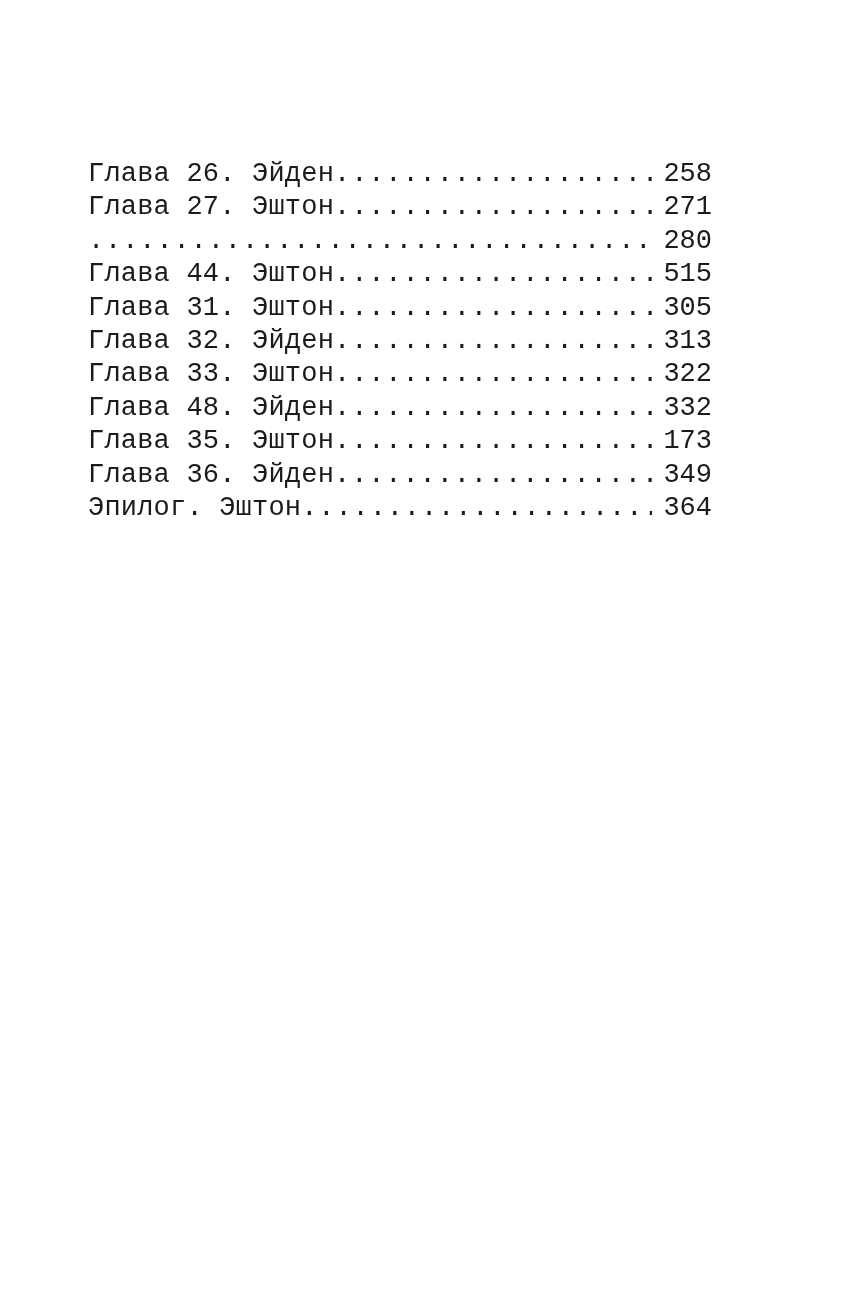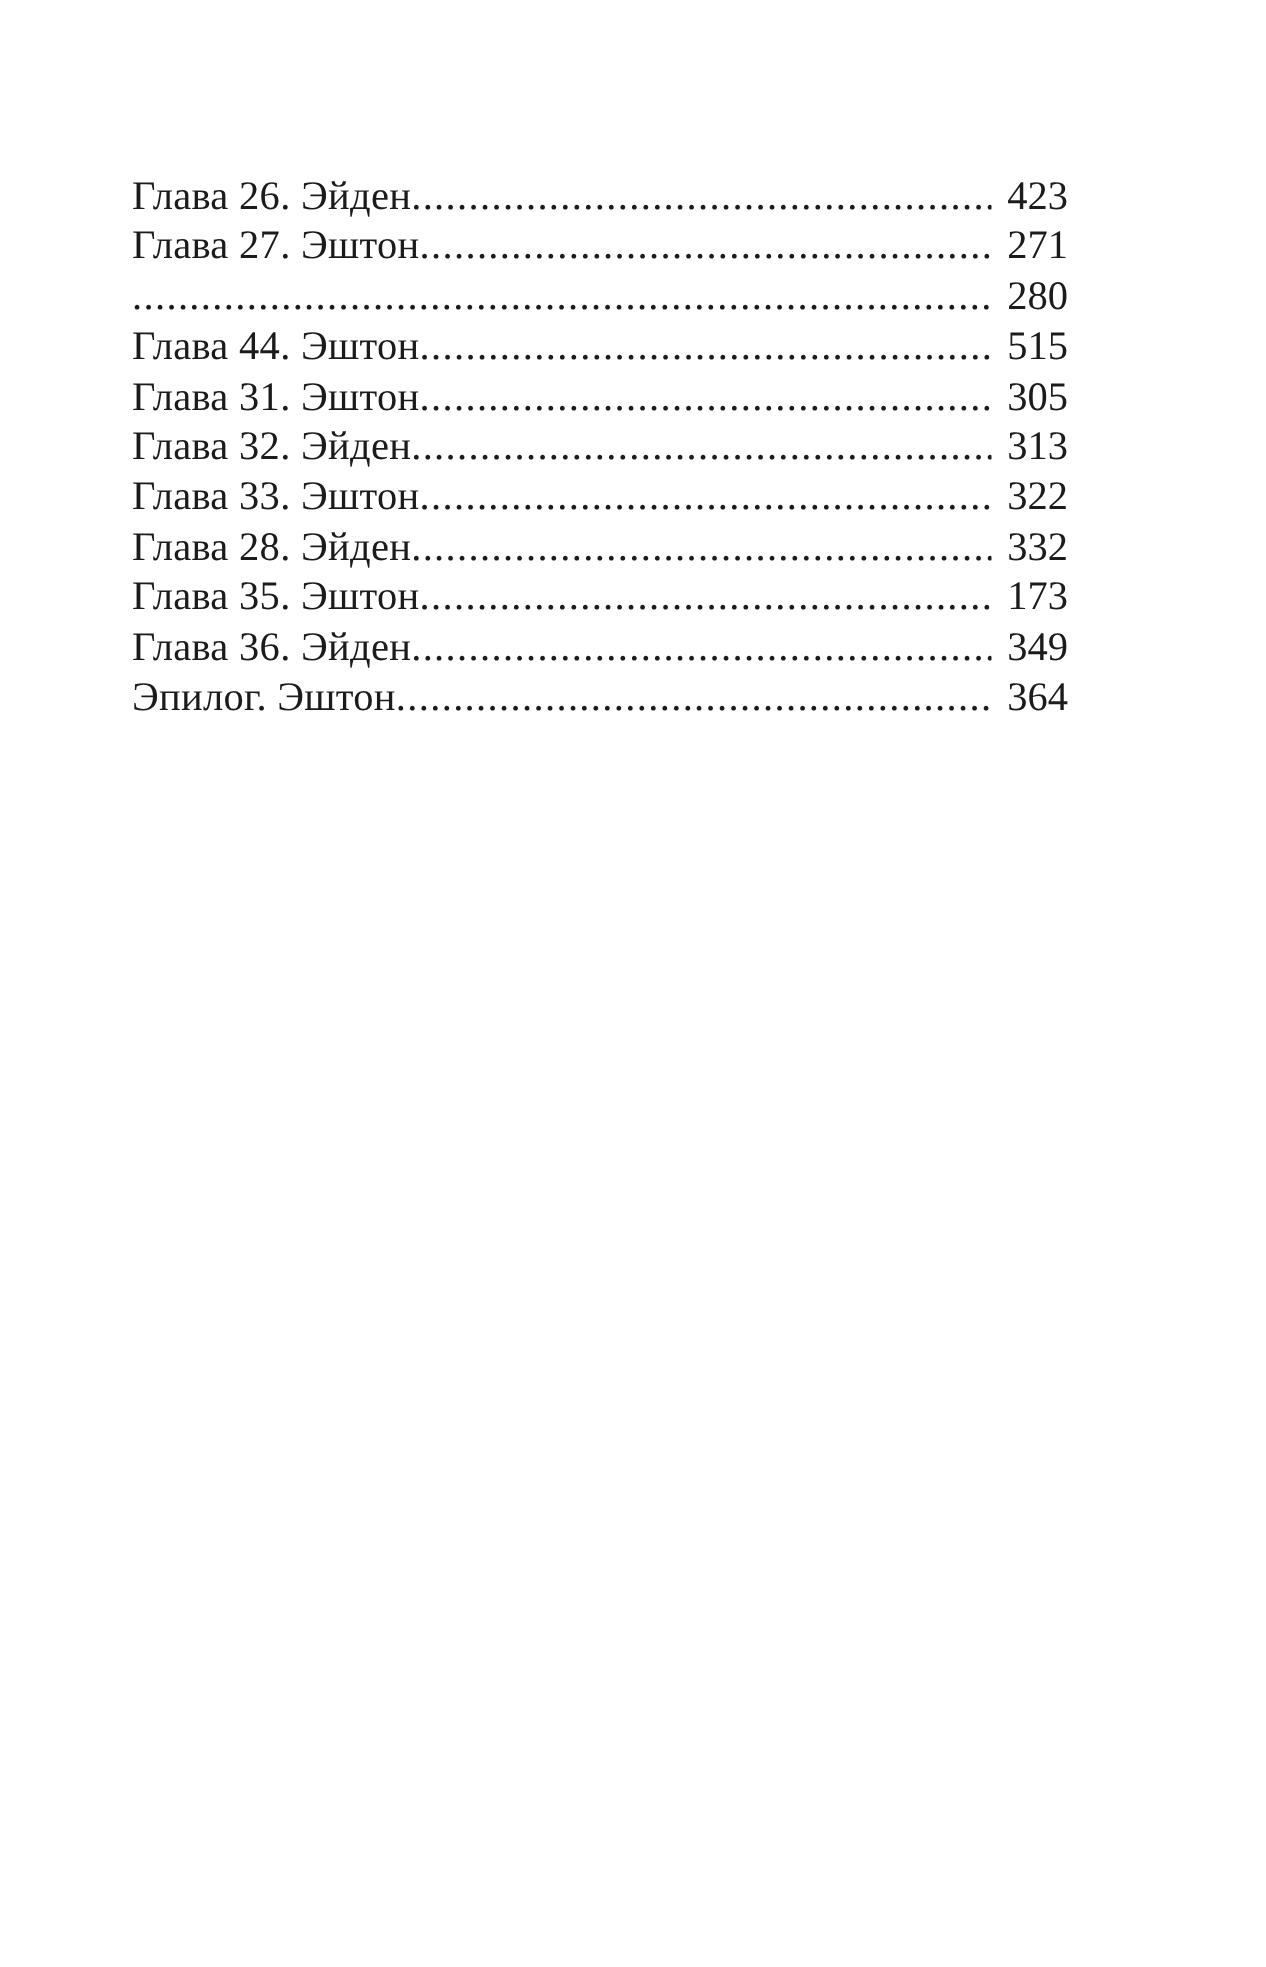--- a/index.html
+++ b/index.html
@@ -6,22 +6,23 @@
     margin: 0;
     padding: 0;
     background: #ffffff;
   }
   .page {
     position: relative;
     width: 844px;
     height: 925px;
     background: #ffffff;
     overflow: hidden;
-    font-family: Liberation Serif, serif;
+    font-family: Liberation Mono, monospace;
     color: #1b1b1b;
+    margin-top: 44px;
   }
   .toc {
     position: absolute;
     top: 114px;
     left: 88px;
     right: 132px;
   }
   .toc-row {
     display: flex;
     align-items: baseline;
@@ -57,21 +58,21 @@
 </style>
 </head>
 <body>
 
 <div class="page">
   <div class="toc">
 
       <div class="toc-row">
         <span class="toc-title">Глава 26. Эйден</span>
         <span class="toc-leader"></span>
-        <span class="toc-page">423</span>
+        <span class="toc-page">258</span>
       </div>
 
       <div class="toc-row">
         <span class="toc-title">Глава 27. Эштон</span>
         <span class="toc-leader"></span>
         <span class="toc-page">271</span>
       </div>
 
       <div class="toc-row">
         <span class="toc-leader"></span>
@@ -97,21 +98,21 @@
         <span class="toc-page">313</span>
       </div>
 
       <div class="toc-row">
         <span class="toc-title">Глава 33. Эштон</span>
         <span class="toc-leader"></span>
         <span class="toc-page">322</span>
       </div>
 
       <div class="toc-row">
-        <span class="toc-title">Глава 28. Эйден</span>
+        <span class="toc-title">Глава 48. Эйден</span>
         <span class="toc-leader"></span>
         <span class="toc-page">332</span>
       </div>
 
       <div class="toc-row">
         <span class="toc-title">Глава 35. Эштон</span>
         <span class="toc-leader"></span>
         <span class="toc-page">173</span>
       </div>
 

